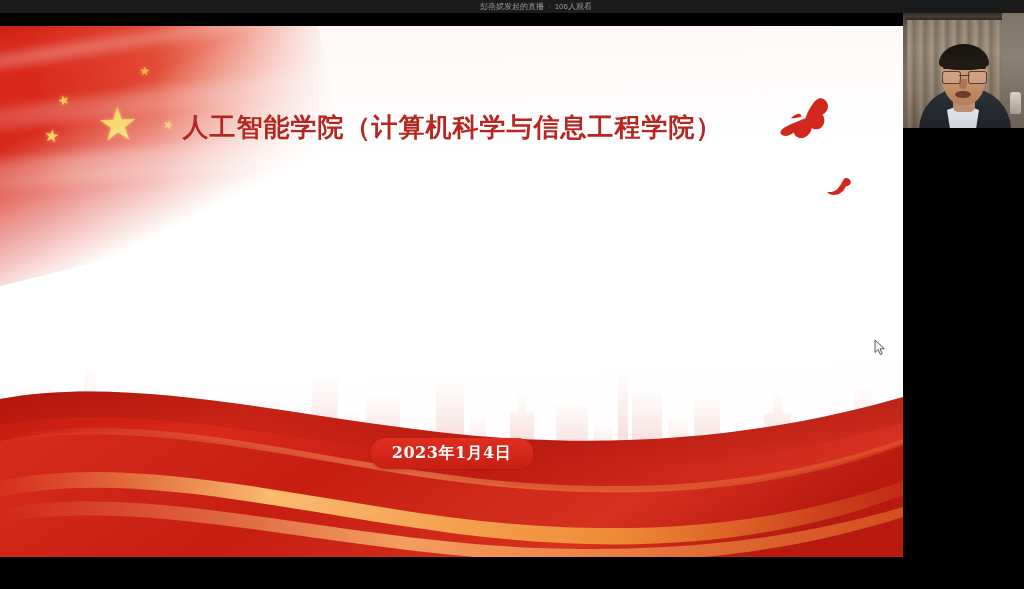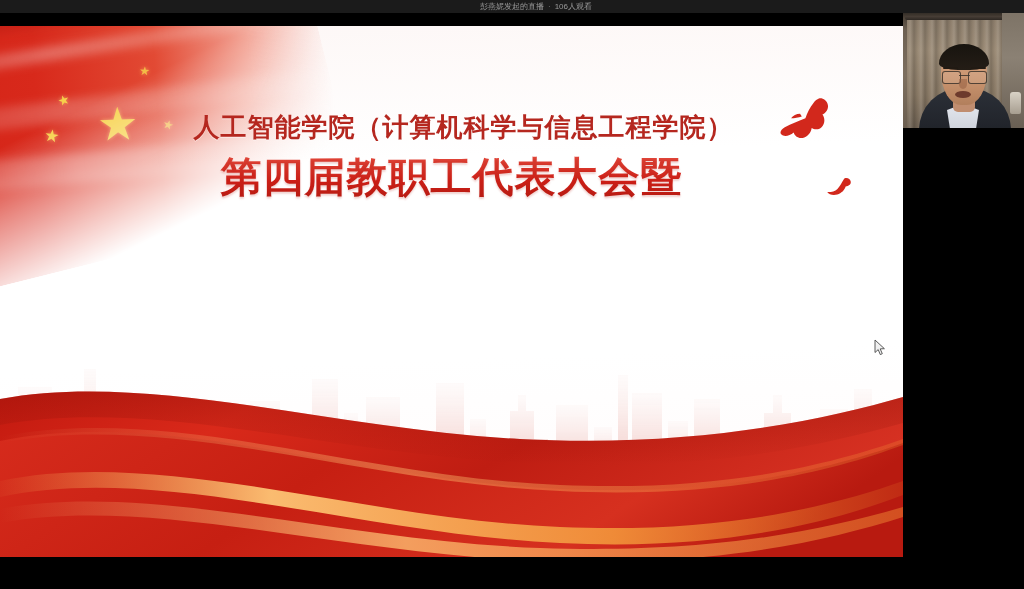--- a/index.html
+++ b/index.html
@@ -146,21 +146,21 @@
     position: absolute;
     left: 0;
     top: 0;
     width: 903px;
     height: 531px;
     z-index: 6;
   }
   .subhead {
     position: absolute;
     top: 84px;
-    left: 12px;
+    left: 1px;
     width: 903px;
     text-align: center;
     font-family: "DejaVu Serif", "Liberation Serif", serif;
     font-weight: bold;
     font-size: 26px;
     letter-spacing: 1px;
     color: #b5271f;
     text-shadow: 0 1px 0 rgba(255,255,255,.55);
     white-space: nowrap;
   }
@@ -472,21 +472,21 @@
 
     <svg class="dove big" viewBox="0 0 64 58" xmlns="http://www.w3.org/2000/svg">
       <path d="M43 5 C47 4 52 7 53 12 C54 17 51 21 47 23 C50 27 50 33 46 37 C43 40 38 40 35 38 C34 44 30 48 25 49 C20 50 16 47 15 43 C10 47 4 48 1 45 C-1 43 1 39 5 37 C12 33 21 30 28 27 C30 21 33 15 37 10 C39 7 41 6 43 5 Z M22 22 C18 22 14 24 12 27 C16 27 20 26 24 25 Z"></path>
     </svg>
     <svg class="dove small" viewBox="0 0 40 28" xmlns="http://www.w3.org/2000/svg">
       <path d="M28 3 C32 2 36 5 36 9 C36 13 32 15 28 15 C26 20 21 24 15 25 C9 26 3 24 1 20 C6 21 12 20 16 17 C20 14 23 9 26 5 C26.8 4 27.3 3.3 28 3 Z"></path>
     </svg>
 
     <div class="content">
       <div class="subhead">人工智能学院（计算机科学与信息工程学院）</div>
-      <div class="bigline l1">第四届教职工代表大会暨</div>
+      <div class="date-badge">2023年1月4日</div>
     </div>
   </div>
 
   <div class="cam">
     <div class="cam-scene">
       <div class="cam-wall"></div>
       <div class="cam-curtain"></div>
       <div class="cam-rod"></div>
       <div class="cam-rightwall"></div>
       <div class="cam-lamp"></div>

